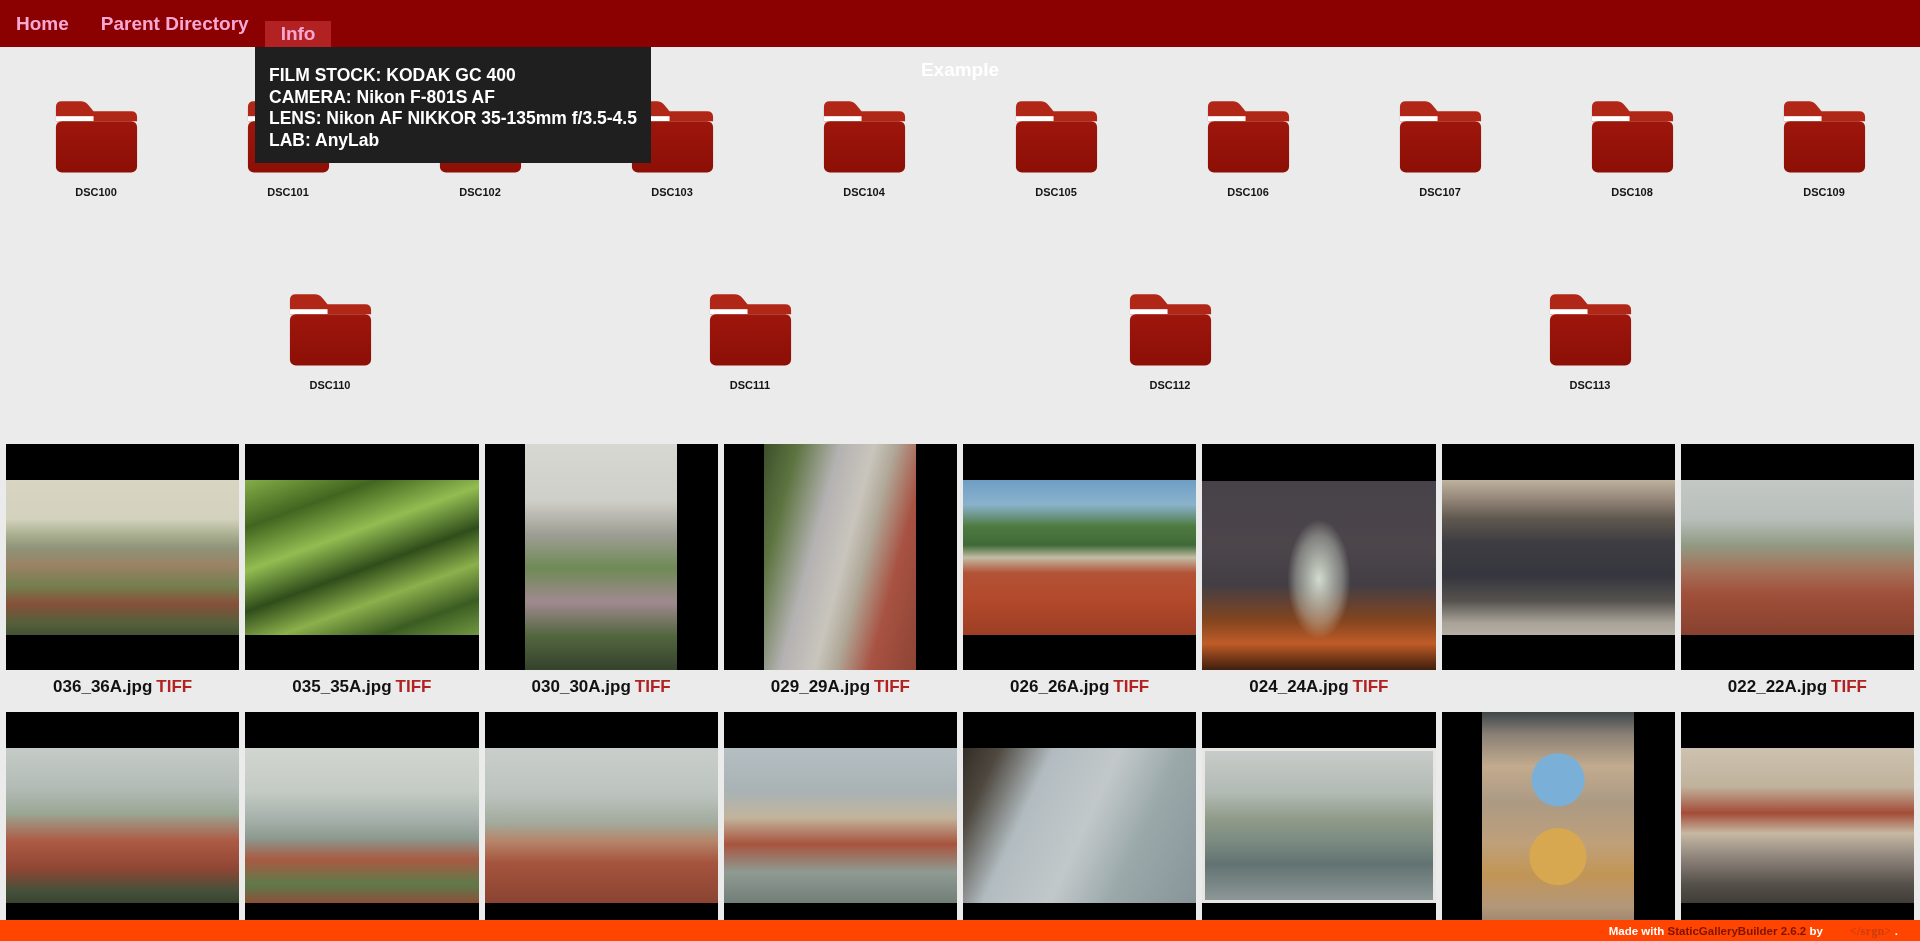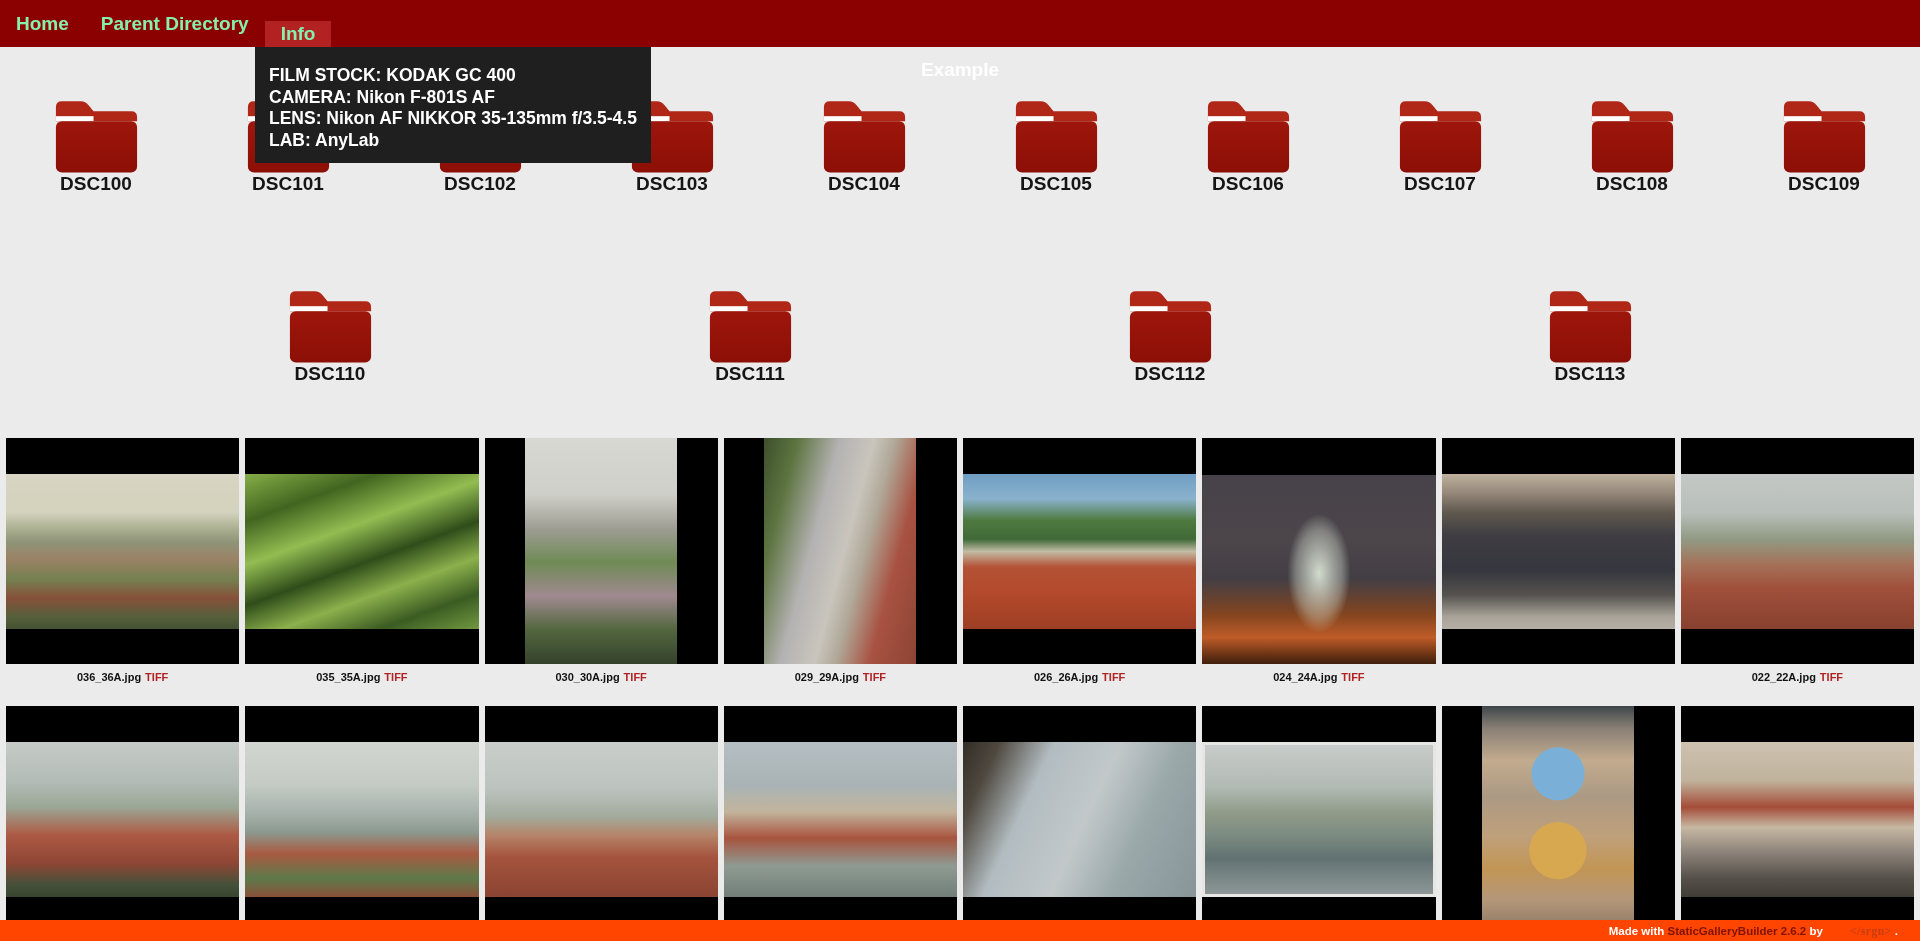--- a/index.html
+++ b/index.html
@@ -16,21 +16,21 @@
     background: var(--nav-bg, #8b0000);
     display: flex;
     align-items: stretch;
     position: relative;
     z-index: 5;
   }
   .nav-item {
     display: flex;
     align-items: center;
     padding: 0 16px;
-    color: #86efac;
+    color: #f9a8d4;
     font-weight: bold;
     font-size: 19px;
     text-decoration: none;
     cursor: pointer;
     white-space: nowrap;
   }
   .nav-item.active { background: var(--nav-active-bg, #b22222); margin-top: 21px; }
   .nav-center {
     position: absolute;
     left: 50%; top: 0; height: 100%;
@@ -60,21 +60,22 @@
   .folder-row.row1 { margin-top: 48px; }
   .folder-row.row1 .folder { width: 10%; }
   .folder-row.row2 { width: 1680px; margin: 90px auto 0 auto; }
   .folder-row.row2 .folder { width: 25%; }
   .folder {
     display: flex; flex-direction: column; align-items: center;
     cursor: pointer;
   }
   .folder-icon { width: 97px; height: 78px; display: block; }
   .folder-label {
-    font-size: 19px;
+    margin-top: 13px;
+    font-size: 11px;
     font-weight: bold;
     color: #151515;
   }
 
   
   .thumb-grid {
     margin-top: 53px;
     padding: 0 6px;
     display: grid;
     grid-template-columns: repeat(8, 1fr);
@@ -93,21 +94,21 @@
   }
   .photo { background-size: cover; }
   .photo.landscape { width: 100%; height: 155px; }
   .photo.portrait  { width: 152px; height: 226px; }
   .photo.tall      { width: 100%; height: 189px; align-self: flex-end; }
   .photo.framed    { border: 3px solid #e8e6e2; }
   .thumb-label {
     height: 42px;
     padding-top: 7px;
     text-align: center;
-    font-size: 11px;
+    font-size: 17px;
     font-weight: bold;
     color: #111;
   }
   .thumb-label .tiff {
     color: var(--tiff-color, #b22222);
     text-decoration: none;
     cursor: pointer;
     margin-left: 4px;
   }
 

